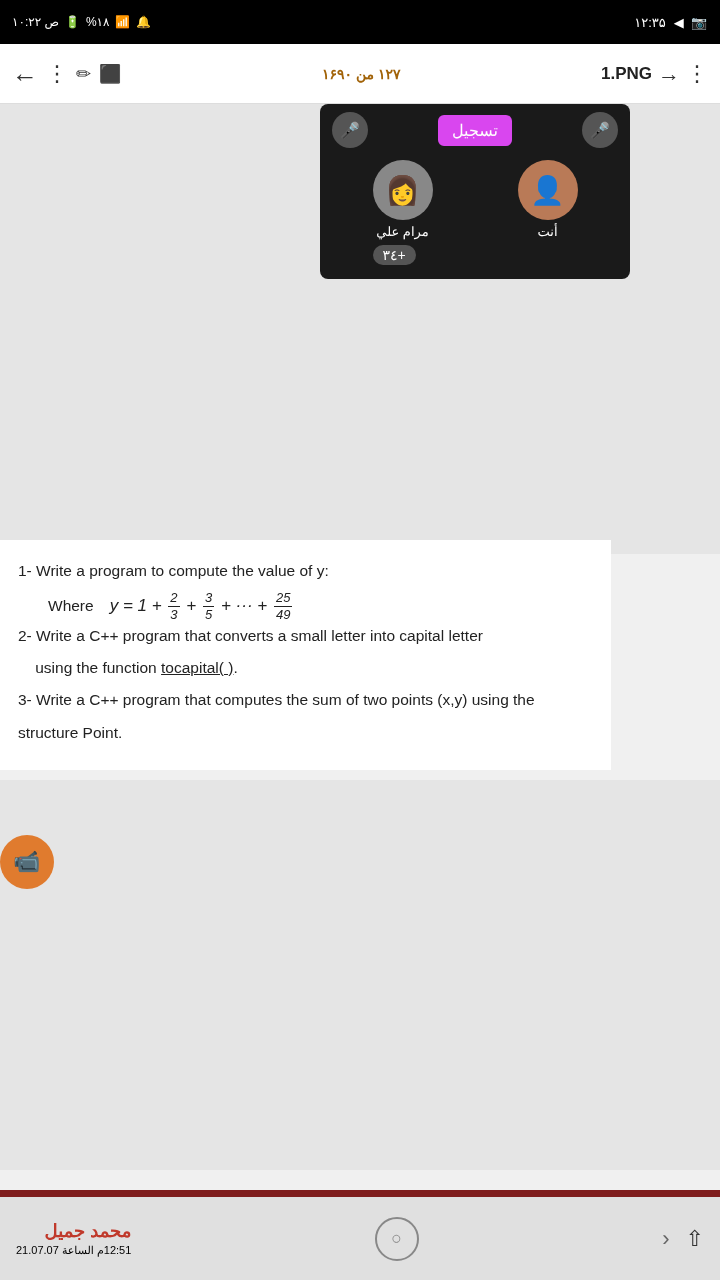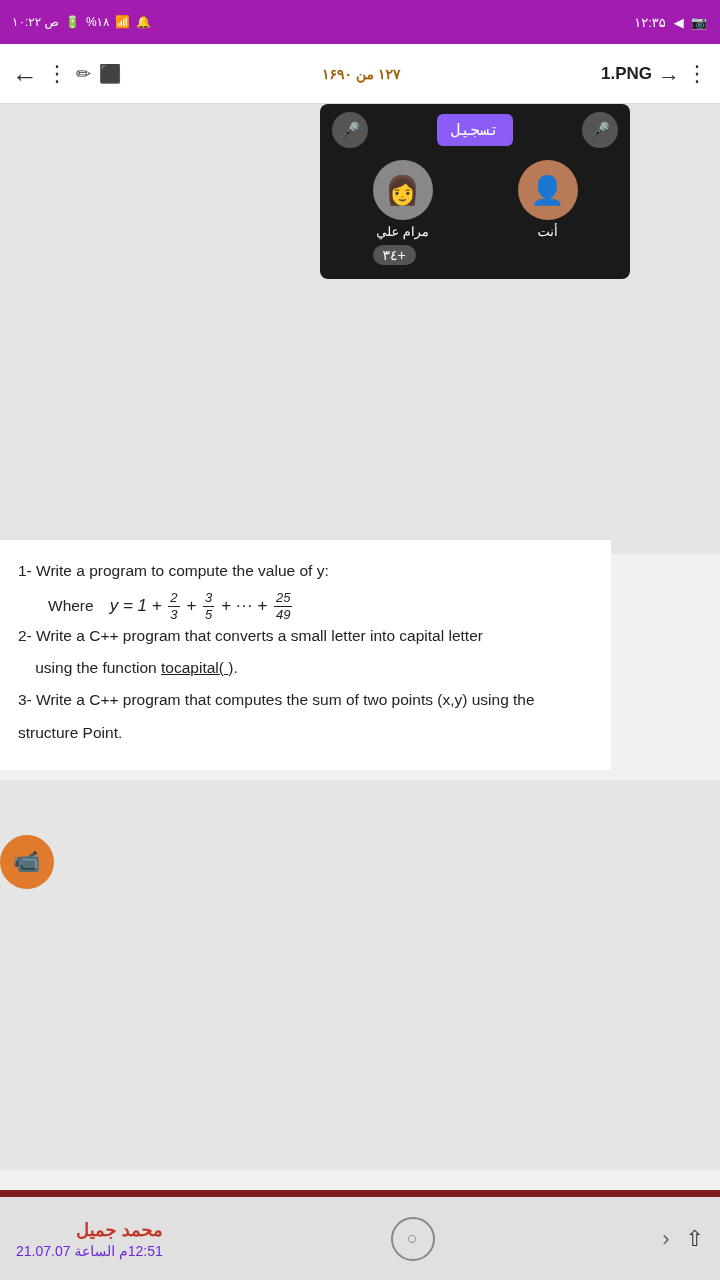--- a/index.html
+++ b/index.html
@@ -9,21 +9,21 @@
       background: #f0f0f0;
       font-family: Arial, sans-serif;
       overflow: hidden;
       position: relative;
     }
 
     
     .status-bar {
       width: 100%;
       height: 44px;
-      background: #a21caf;
+      background: #000000;
       display: flex;
       align-items: center;
       justify-content: space-between;
       padding: 8px 12px;
       color: white;
       font-size: 13px;
     }
     .status-left { display: flex; align-items: center; gap: 6px; font-size: 12px; }
     .status-right { display: flex; align-items: center; gap: 8px; font-size: 13px; }
 
@@ -67,26 +67,26 @@
       padding: 8px 12px;
     }
     .mic-icon-btn {
       width: 36px; height: 36px;
       background: #555;
       border-radius: 50%;
       display: flex; align-items: center; justify-content: center;
       color: white; font-size: 16px;
     }
     .record-btn {
-      background: #8b5cf6;
+      background: #d946ef;
       color: white;
       border-radius: 6px;
       padding: 6px 14px;
       font-size: 16px;
-      font-family: Liberation Mono, monospace;
+      font-family: Liberation Sans, sans-serif;
       direction: rtl;
     }
     .participants-row {
       display: flex;
       justify-content: space-around;
       padding: 4px 10px;
     }
     .participant {
       display: flex;
       flex-direction: column;
@@ -217,22 +217,22 @@
       flex-direction: column;
       gap: 2px;
     }
     .bottom-name {
       font-size: 18px;
       font-weight: bold;
       color: #c0392b;
       direction: rtl;
     }
     .bottom-date {
-      font-size: 14px;
-      color: #6d28d9;
+      font-size: 11px;
+      color: #000000;
       direction: rtl;
     }
     .bottom-center {
       width: 44px; height: 44px;
       border: 2px solid #888;
       border-radius: 50%;
       display: flex; align-items: center; justify-content: center;
       font-size: 18px;
       color: #888;
     }

